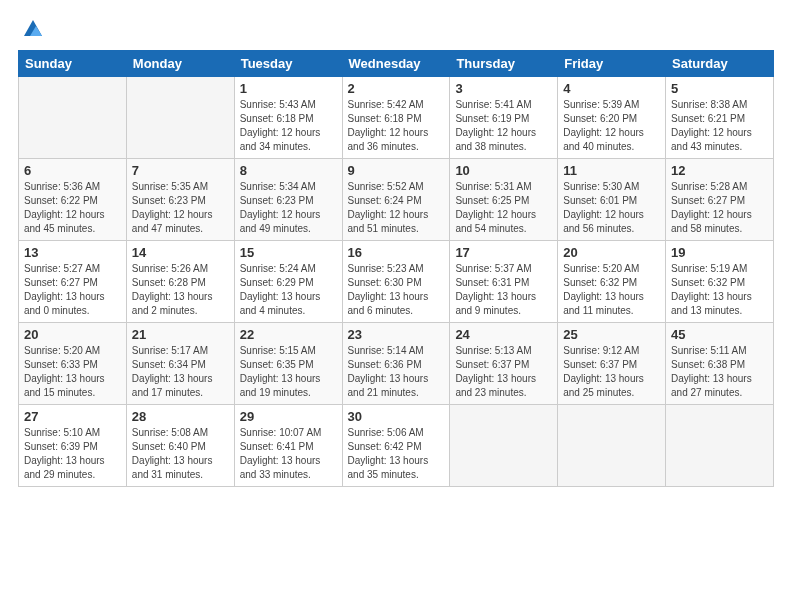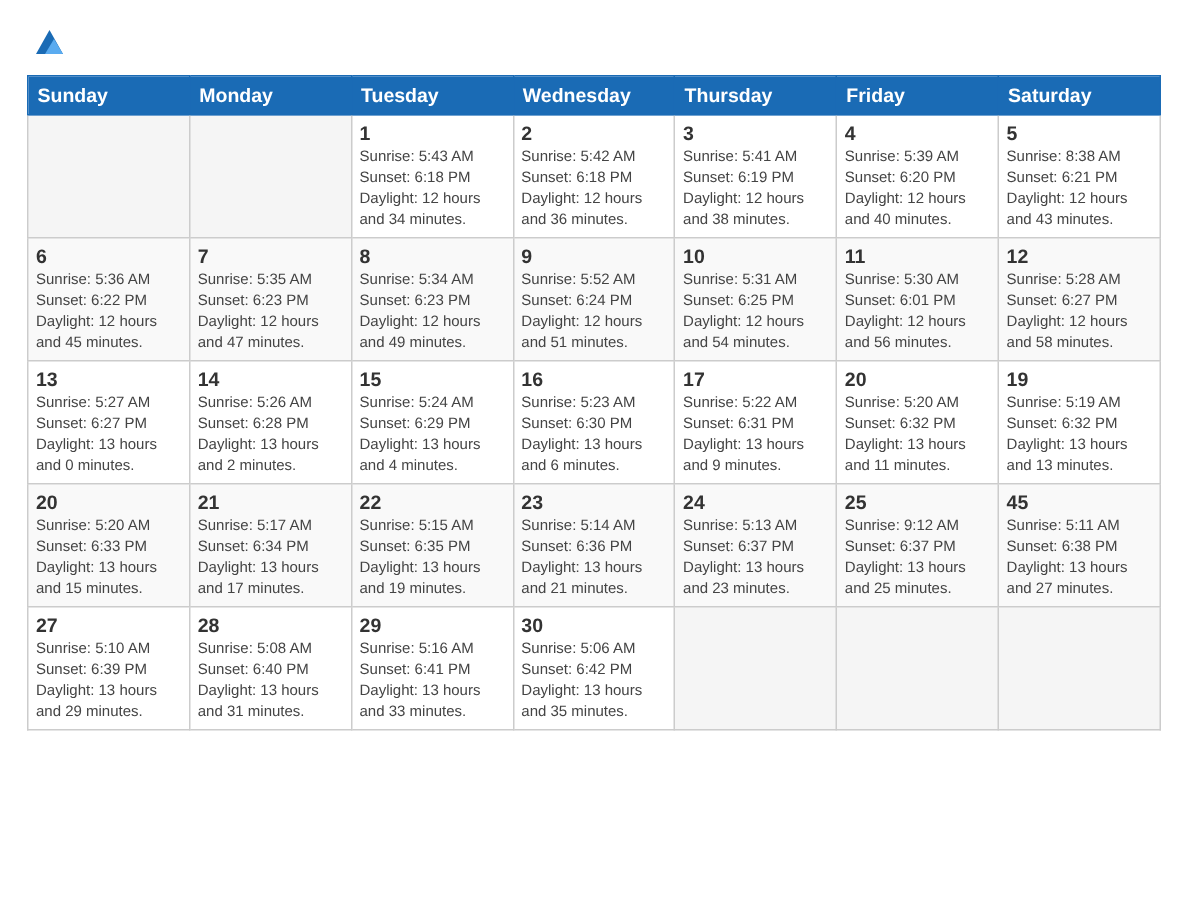--- a/index.html
+++ b/index.html
@@ -233,21 +233,21 @@
 Daylight: 13 hours and 4 minutes.</div>
           </td>
           <td>
             <div class="day-number">16</div>
             <div class="day-info">Sunrise: 5:23 AM
 Sunset: 6:30 PM
 Daylight: 13 hours and 6 minutes.</div>
           </td>
           <td>
             <div class="day-number">17</div>
-            <div class="day-info">Sunrise: 5:22 AM
+            <div class="day-info">Sunrise: 5:37 AM
 Sunset: 6:31 PM
 Daylight: 13 hours and 9 minutes.</div>
           </td>
           <td>
             <div class="day-number">20</div>
             <div class="day-info">Sunrise: 5:20 AM
 Sunset: 6:32 PM
 Daylight: 13 hours and 11 minutes.</div>
           </td>
           <td>
@@ -309,21 +309,21 @@
 Daylight: 13 hours and 29 minutes.</div>
           </td>
           <td>
             <div class="day-number">28</div>
             <div class="day-info">Sunrise: 5:08 AM
 Sunset: 6:40 PM
 Daylight: 13 hours and 31 minutes.</div>
           </td>
           <td>
             <div class="day-number">29</div>
-            <div class="day-info">Sunrise: 5:16 AM
+            <div class="day-info">Sunrise: 10:07 AM
 Sunset: 6:41 PM
 Daylight: 13 hours and 33 minutes.</div>
           </td>
           <td>
             <div class="day-number">30</div>
             <div class="day-info">Sunrise: 5:06 AM
 Sunset: 6:42 PM
 Daylight: 13 hours and 35 minutes.</div>
           </td>
           <td class="empty"></td>

